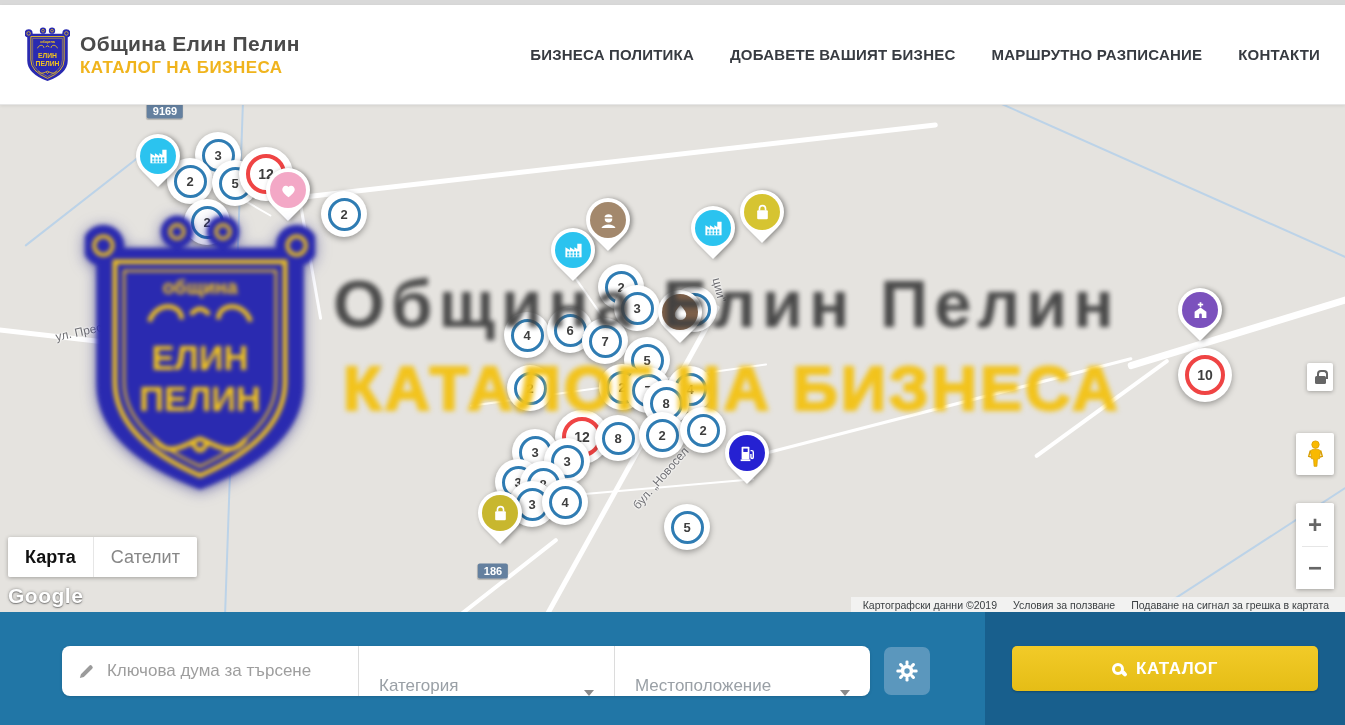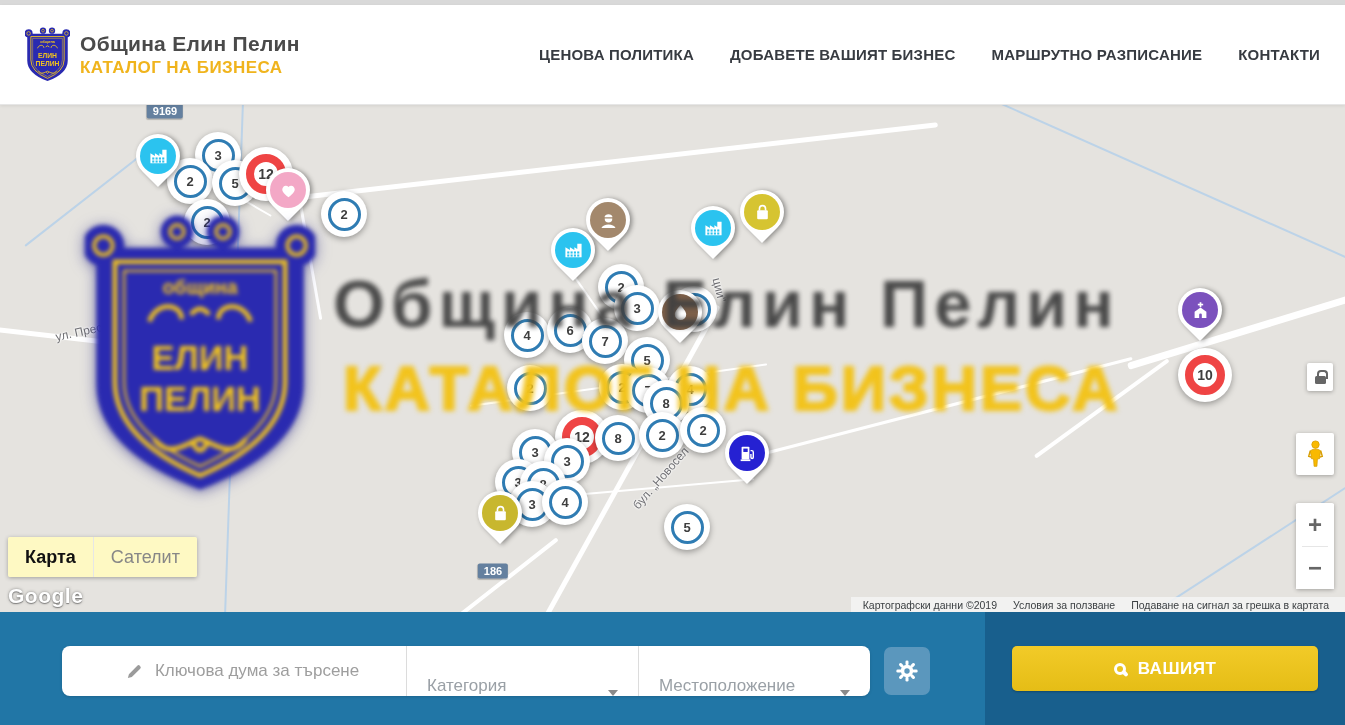--- a/index.html
+++ b/index.html
@@ -33,34 +33,34 @@
   .pin { position:absolute; width:44px; height:58px; margin-left:-22px; margin-top:-22px; z-index:3; cursor:pointer; }
   .pin-body { position:absolute; top:0; left:0; width:44px; height:44px; background:#fff;
               border-radius:50% 50% 50% 0; transform:rotate(-45deg); box-shadow:1px 2px 5px rgba(0,0,0,.4); }
   .pin-circle { position:absolute; top:4px; left:4px; width:36px; height:36px; border-radius:50%;
                 display:flex; align-items:center; justify-content:center; }
   .cluster { position:absolute; width:46px; height:46px; margin:-23px 0 0 -23px; background:#fff; border-radius:50%;
              box-shadow:0 2px 6px rgba(0,0,0,.35); display:flex; align-items:center; justify-content:center; cursor:pointer; }
   .cluster .ring { width:33px; height:33px; border-radius:50%; border:3px solid #2f7cb3;
                    display:flex; align-items:center; justify-content:center; font-size:13px; font-weight:bold; color:#3e3e3e; background:#fff; }
   .cluster.red { width:54px; height:54px; margin:-27px 0 0 -27px; }
-  .cluster.red .ring { width:40px; height:40px; border:8px solid #ef4444; font-size:14px; }
+  .cluster.red .ring { width:40px; height:40px; border:4px solid #ef4444; font-size:14px; }
 
   
   .watermark { position:absolute; inset:0; z-index:4; pointer-events:none; }
   .wm-crest { position:absolute; left:85px; top:108px; filter:blur(2.2px) drop-shadow(0 2px 7px rgba(10,10,120,.55)); }
   .wm-title { position:absolute; left:333px; top:160px; font-size:67px; font-weight:bold; color:#414141;
               letter-spacing:6px; white-space:nowrap; filter:blur(2.6px); opacity:.95; }
   .wm-subtitle { position:absolute; left:343px; top:247px; font-size:63px; font-weight:bold; color:#f2c31c;
                  -webkit-text-stroke:2px #f2c31c; letter-spacing:3px; white-space:nowrap; filter:blur(2.4px); }
 
   
   .maptype { position:absolute; left:8px; top:432px; height:40px; display:flex; z-index:6;
              box-shadow:0 1px 4px rgba(0,0,0,.3); border-radius:2px; overflow:hidden; }
-  .maptype button { height:40px; border:none; background:#fef9c3; font-family:"Liberation Sans",sans-serif;
+  .maptype button { height:40px; border:none; background:#ffffff; font-family:"Liberation Sans",sans-serif;
                     font-size:18px; padding:0 17px; cursor:pointer; }
   .maptype .active { color:#111; font-weight:bold; }
   .maptype .inactive { color:#878787; border-left:1px solid #e6e6e6; }
   .google-logo { position:absolute; left:8px; top:479px; z-index:6; font-size:21px; font-weight:bold; color:#fff;
                  letter-spacing:.5px; text-shadow:0 0 3px rgba(90,90,90,.7),0 1px 1px rgba(60,60,60,.5); cursor:pointer; }
   .attribution { position:absolute; right:0; bottom:0; height:15px; z-index:6; display:flex; align-items:center; gap:16px;
                  background:rgba(245,245,245,.85); padding:0 16px 0 12px; font-size:10.5px; color:#3c4043; }
   .attribution span { white-space:nowrap; }
 
   .ctrl { position:absolute; background:#fff; box-shadow:0 1px 4px rgba(0,0,0,.3); z-index:6;
@@ -74,21 +74,21 @@
   .zoom-btn { width:38px; height:42px; border:none; background:#fff; color:#666; font-size:24px; font-weight:bold;
               cursor:pointer; font-family:"Liberation Sans",sans-serif; line-height:1; }
   .zoom-divider { width:26px; height:1px; background:#e6e6e6; }
 
   
   .searchbar { position:absolute; left:0; top:612px; width:1345px; height:113px; background:#2176a6; z-index:20; }
   .right-panel { position:absolute; right:0; top:0; width:360px; height:113px; background:#185f8d;
                  display:flex; align-items:center; justify-content:center; }
   .search-group { position:absolute; left:62px; top:34px; width:808px; height:50px; background:#fff;
                   border-radius:8px; display:flex; align-items:stretch; box-shadow:0 1px 3px rgba(0,0,0,.15); }
-  .kw { display:flex; align-items:center; gap:12px; padding:0 16px; width:296px;margin-left:48px; }
+  .kw { display:flex; align-items:center; gap:12px; padding:0 16px; width:296px; }
   .kw input { border:none; outline:none; width:100%; font-size:17px; color:#555; font-family:"Liberation Sans",sans-serif; background:transparent; }
   .kw input::placeholder { color:#9e9e9e; }
   .select { flex:1; display:flex; align-items:flex-end; padding:0 20px; border-left:1px solid #dcdcdc;
             color:#9aa0a6; font-size:17px; position:relative; cursor:pointer; }
   .caret { position:absolute; right:20px; width:0; height:0; border-left:5.5px solid transparent;
            border-right:5.5px solid transparent; border-top:6.5px solid #8a8a8a; }
   .gear-btn { position:absolute; left:884px; top:35px; width:46px; height:48px; background:#5b97bd; border:none;
               border-radius:7px; display:flex; align-items:center; justify-content:center; cursor:pointer; }
   .search-btn { width:306px; height:45px; border:none; border-radius:5px; cursor:pointer;
                 background:linear-gradient(#f2cb28,#e5bd16); box-shadow:0 1px 2px rgba(0,0,0,.25);
@@ -130,21 +130,21 @@
     <div class="brand">
       <svg width="45" height="56">
           <use href="#crest"></use>
         </svg>
       <div class="brand-text">
         <div class="brand-line1">Община Елин Пелин</div>
         <div class="brand-line2">КАТАЛОГ НА БИЗНЕСА</div>
       </div>
     </div>
     <nav>
-      <a>ЦЕНОВА ПОЛИТИКА</a>
+      <a>БИЗНЕСА ПОЛИТИКА</a>
       <a>ДОБАВЕТЕ ВАШИЯТ БИЗНЕС</a>
       <a>МАРШРУТНО РАЗПИСАНИЕ</a>
       <a>КОНТАКТИ</a>
     </nav>
   </header>
 
   <div class="map">
     <div class="roads" id="roads-layer">
         <div class="road" style="left: 243px; top: -5px; width: 515px; height: 2px; background: rgb(188, 211, 232); transform: rotate(92deg);"></div>
         <div class="road" style="left: 995px; top: -5px; width: 400px; height: 2px; background: rgb(188, 211, 232); transform: rotate(24deg);"></div>
@@ -479,21 +479,21 @@
       <button class="zoom-btn">+</button>
       <div class="zoom-divider"></div>
       <button class="zoom-btn">−</button>
     </div>
   </div>
 
   <div class="searchbar">
     <div class="right-panel">
       <button class="search-btn">
         <span class="mag"></span>
-        <span>ВАШИЯТ</span>
+        <span>КАТАЛОГ</span>
       </button>
     </div>
     <div class="search-group">
       <div class="kw">
         <svg width="19" height="19" viewBox="0 0 18 18">
           <path fill="#9b9b9b" d="M2 16l1.1-4.2 8.9-8.9a1.9 1.9 0 0 1 2.7 0l.4 .4a1.9 1.9 0 0 1 0 2.7l-8.9 8.9z"></path>
         </svg>
         <input type="text" placeholder="Ключова дума за търсене" style="">
       </div>
       <div class="select">

